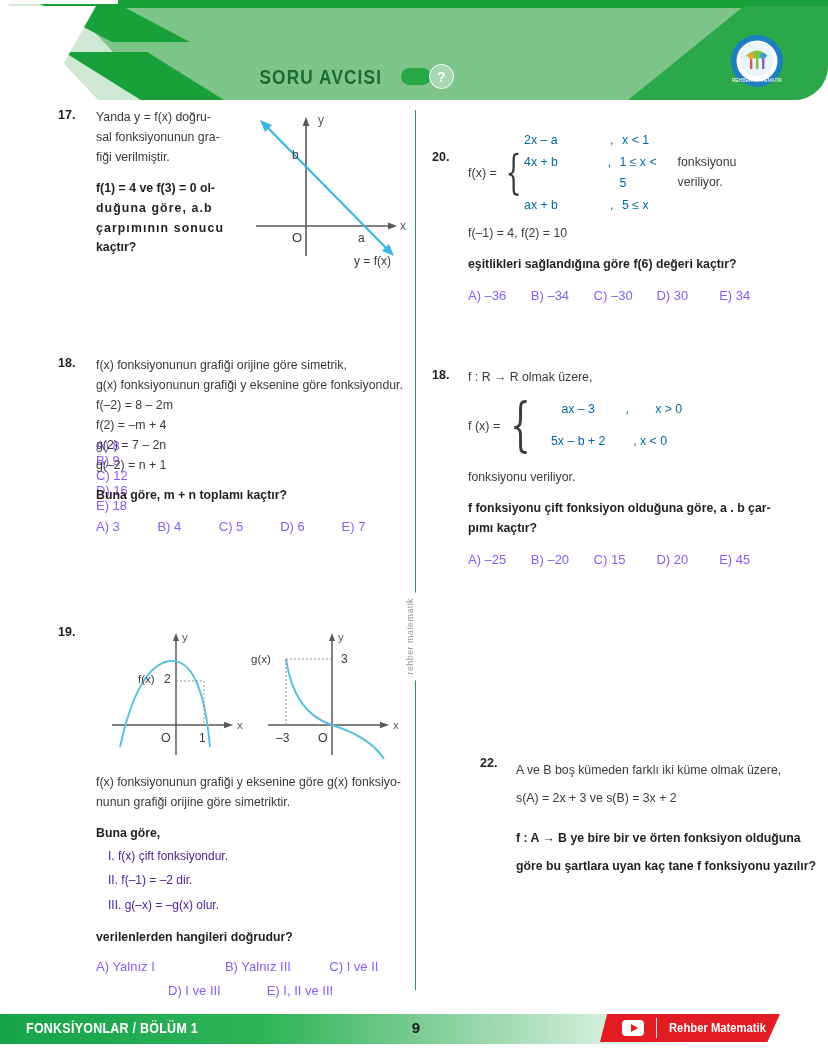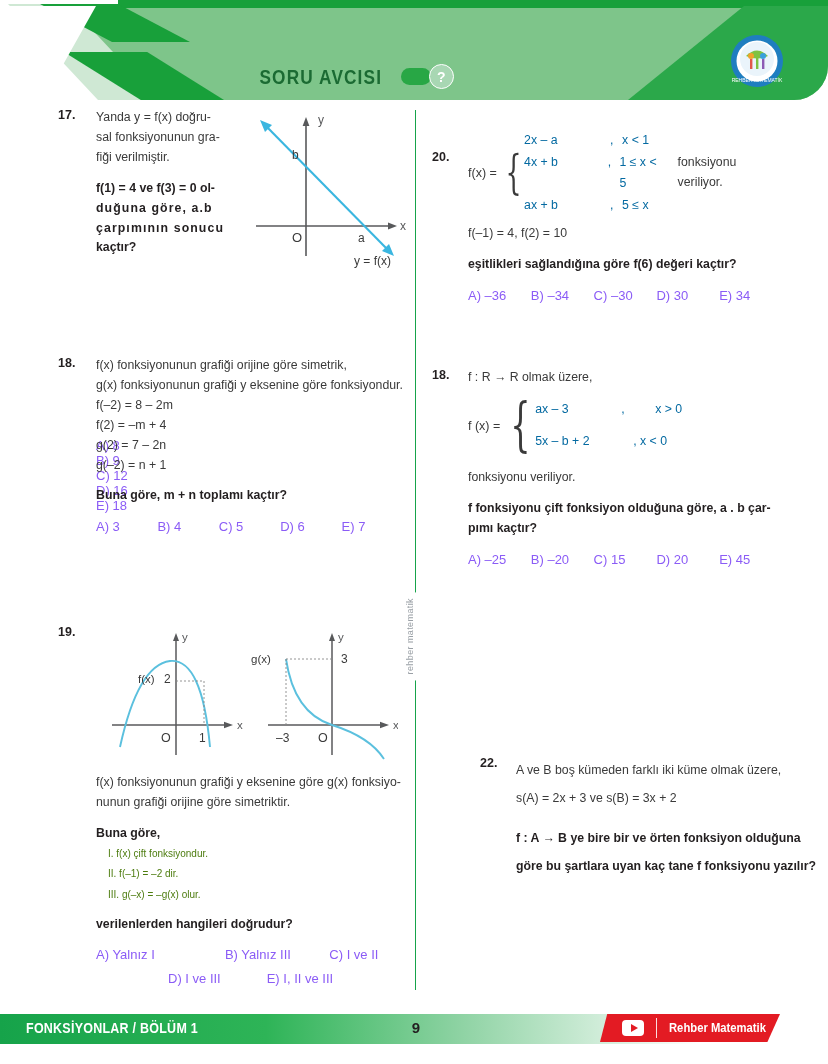--- a/index.html
+++ b/index.html
@@ -192,21 +192,21 @@
   }
   .opts span { display: inline-block; }
   .opts.w5 span { width: 20%; }
   .opts.rt { margin-left: 36px; }
   .opts.rt span { width: 20%; }
   .opts.three span:nth-child(1) { width: 42%; }
   .opts.three span:nth-child(2) { width: 34%; }
   .opts.two { margin-left: 110px; margin-top: 9px; }
   .opts.two span:nth-child(1) { width: 42%; }
 
-  .romanlist { margin-left: 38px; font-size: 10px; line-height: 2.05; color: #4d7c0f; }
+  .romanlist { margin-left: 38px; font-size: 12px; line-height: 2.05; color: #4c1d95; }
   .romanlist .ri { display: block; padding-left: 12px; }
 
   
   .pw {
     display: flex;
     align-items: center;
     margin: 2px 0 2px 0;
   }
   .pw-lhs {
     font-size: 12.5px;
@@ -520,21 +520,21 @@
       </div>
     </div>
 
     <div class="q" style="top:268px;">
       <div class="qnum">18.</div>
       <div class="qbody rt">
         <span class="line">f : R → R olmak üzere,</span>
         <div class="pw" style="margin-top:6px;">
           <div class="pw-lhs">f (x) =</div>
           <div class="brace tall">{</div>
-          <div class="pw-rows" style="line-height:2.6;">
+          <div class="pw-rows" style="line-height:2.6;text-align:center;">
             <div class="pr">
               <span class="expr">ax – 3</span>
               <span class="comma">,</span>
               <span style="margin-left:22px;">x &gt; 0</span>
             </div>
             <div class="pr">
               <span class="expr">5x – b + 2</span>
               <span class="comma"></span>
               <span>, x &lt; 0</span>
             </div>

